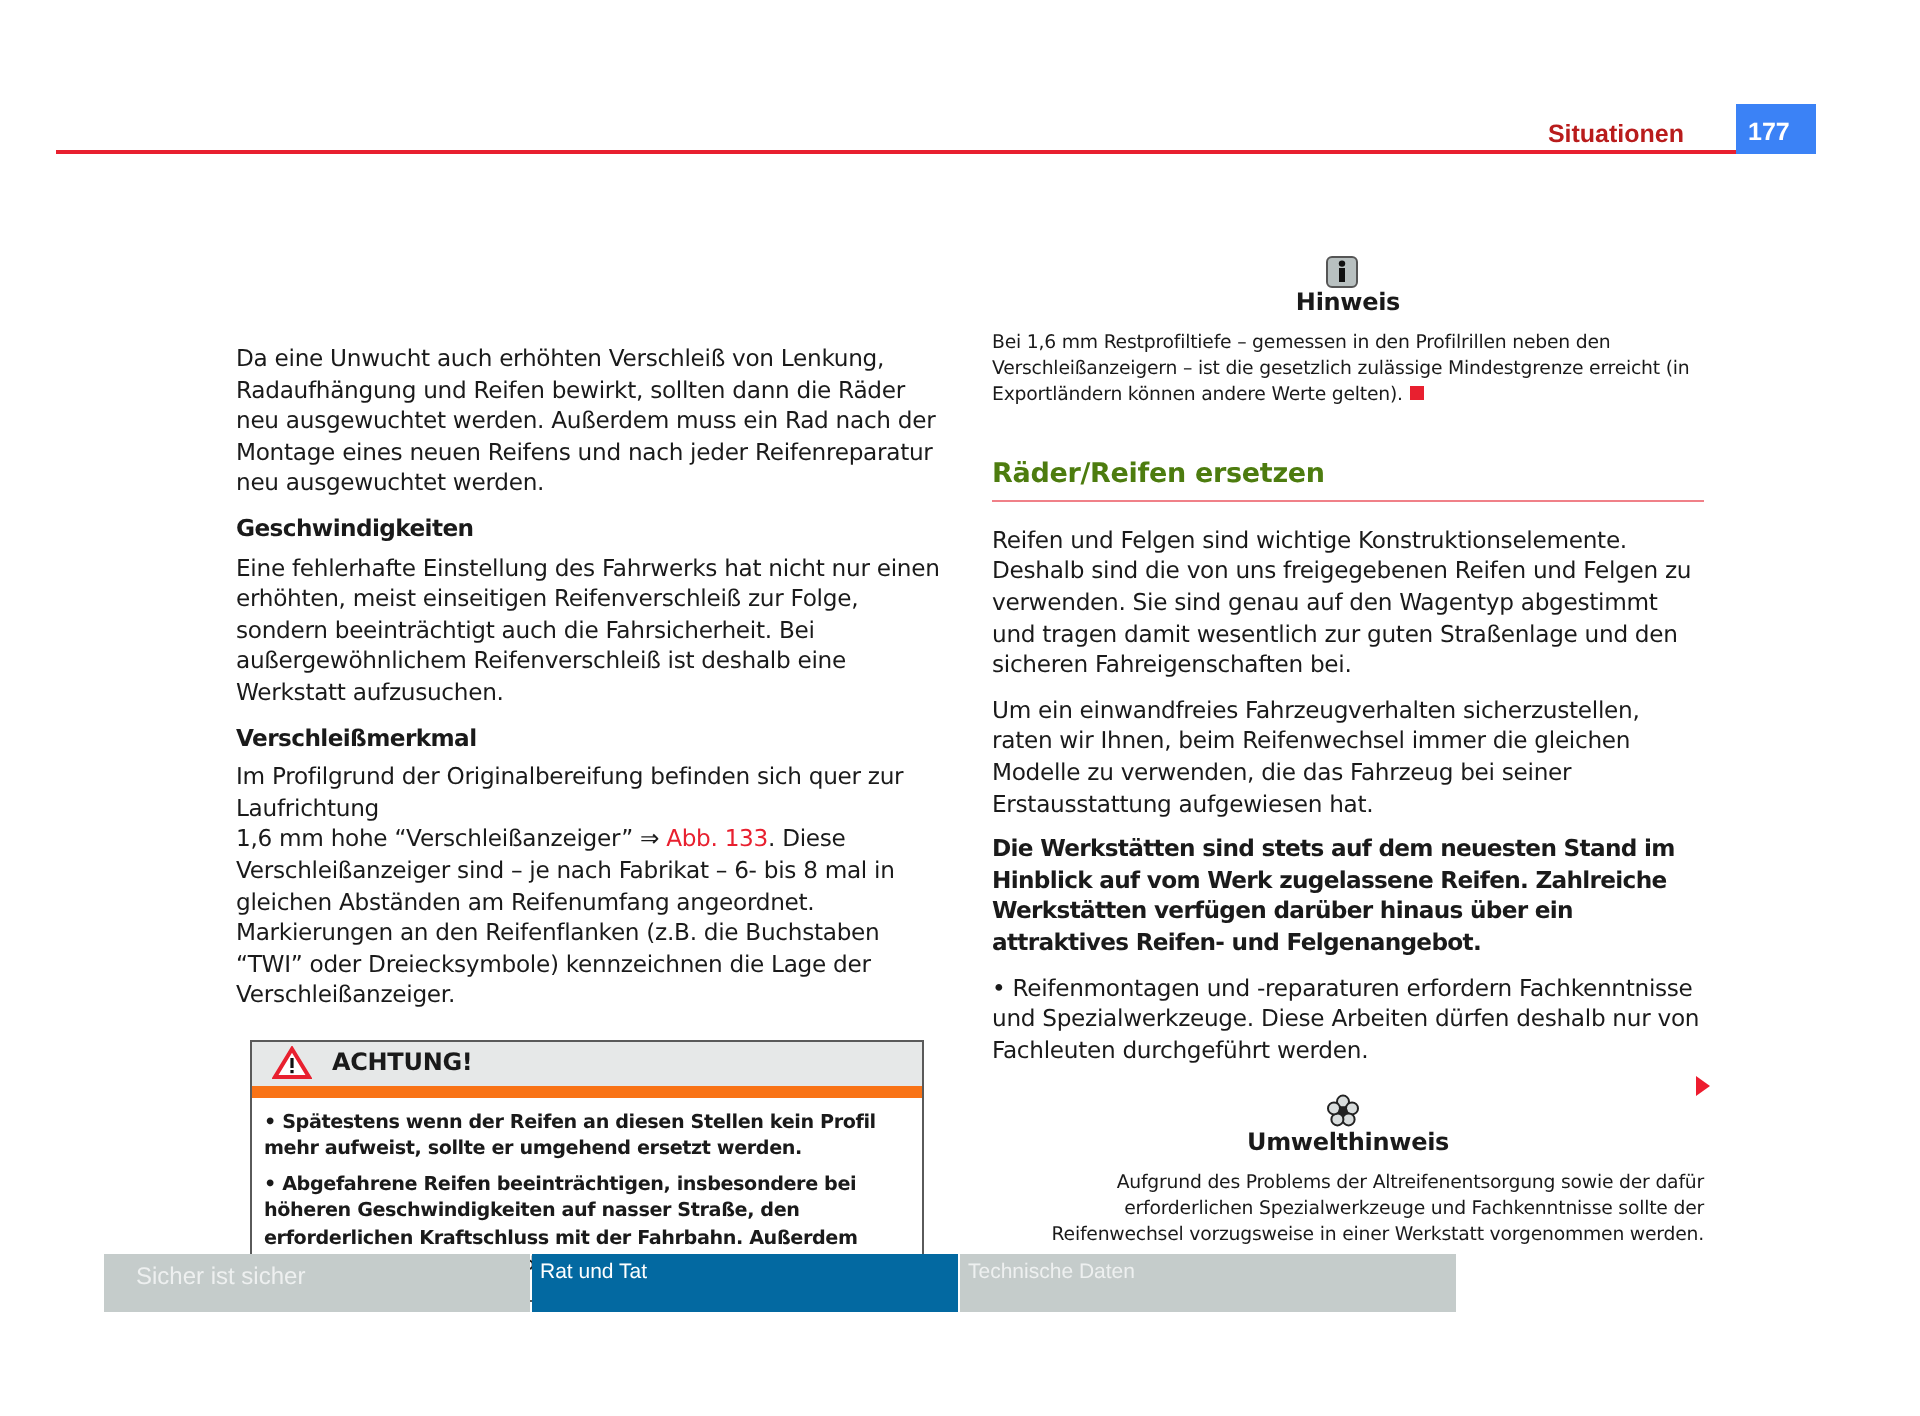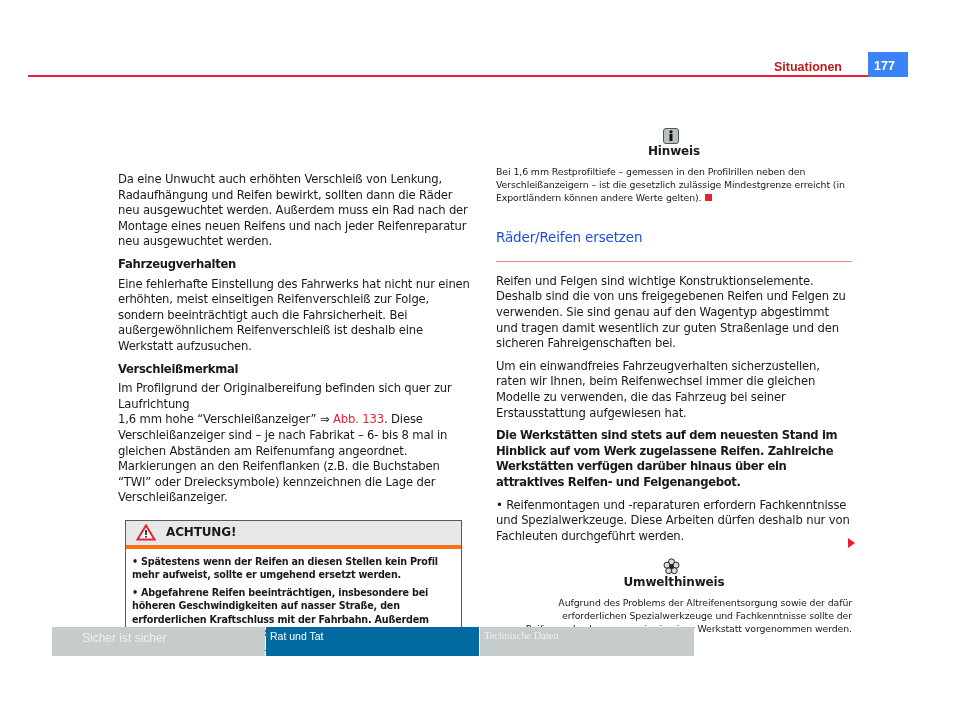--- a/index.html
+++ b/index.html
@@ -12,53 +12,53 @@
 
   .col { position: absolute; font-size: 11.6px; line-height: 15.6px; letter-spacing: -0.15px; }
   .col-left { left: 118px; top: 126px; width: 352px; margin-top: 46px; }
   .col-right { left: 496px; top: 128px; width: 356px; }
 
   p { margin-bottom: 7px; }
   .subhead { font-weight: bold; margin-bottom: 4px; letter-spacing: -0.3px; }
   .xref { color: #e8202f; }
 
   .warn-box { border: 1px solid #5a5a5a; margin-top: 14px; margin-left: 7px; width: 337px; }
-  .warn-head { background: #e6e8e8; border-bottom: 4px solid #f97316; height: 28px; display: flex; align-items: center; padding-left: 10px; font-weight: bold; font-size: 12px; }
+  .warn-head { background: #e6e8e8; border-bottom: 6px solid #f97316; height: 28px; display: flex; align-items: center; padding-left: 10px; font-weight: bold; font-size: 12px; }
   .warn-head svg { margin-right: 10px; }
   .warn-body { padding: 6px 6px 6px 6px; font-size: 9.6px; line-height: 13.2px; font-weight: bold; letter-spacing: -0.2px; }
   .warn-body div { margin-bottom: 5px; }
 
   .note-head { display: flex; align-items: center; font-weight: bold; font-size: 12px; margin-bottom: 5px; flex-direction: column; }
   .note-head svg { margin-right: 6px; }
   .note-body { font-size: 9.4px; line-height: 13.2px; letter-spacing: -0.1px; }
   .end-mark { display: inline-block; width: 7px; height: 7px; background: #e8202f; margin-left: 4px; vertical-align: 0px; }
 
-  .section-title { color: #1d4ed8; font-weight: normal; font-size: 13.5px; margin-top: 26px; padding-bottom: 15px; border-bottom: 1.5px solid #f08088; margin-bottom: 12px; }
+  .section-title { color: #4d7c0f; font-weight: bold; font-size: 13.5px; margin-top: 26px; padding-bottom: 4px; border-bottom: 1.5px solid #f08088; margin-bottom: 12px; }
   .bold-p { font-weight: bold; letter-spacing: -0.35px; }
 
   .umwelt { margin-top: 14px; text-align: right; }
   .next-arrow { position: absolute; left: 848px; top: 538px; width: 0; height: 0; border-top: 5px solid transparent; border-bottom: 5px solid transparent; border-left: 7px solid #ed1c2e; }
 
   .footer { position: absolute; top: 627px; left: 52px; height: 29px; display: flex; }
   .footer-tab { height: 29px; background: #c5cccb; color: #eef0f0; font-size: 10.5px; padding: 3px 0 0 4px; margin-right: 1px; font-family: "Liberation Sans", sans-serif; }
-  .footer-tab.first { width: 213px; font-size: 12px; padding-left: 30px; padding-top: 4px; }
+  .footer-tab.first { width: 213px; font-size: 12px; padding-left: 16px; padding-top: 4px; }
   .footer-tab.t2 { width: 213px; }
   .footer-tab.t3 { width: 213px; background: #0369a1; color: #fff; }
-  .footer-tab.t4 { width: 214px; font-family: Liberation Serif, serif; }
+  .footer-tab.t4 { width: 248px; }
 </style>
 </head>
 <body>
 
 <div class="header-rule"></div>
 <div class="header-title">Situationen</div>
 <div class="page-num">177</div>
 
 <div class="col col-left">
   <p>Da eine Unwucht auch erhöhten Verschleiß von Lenkung, Radaufhängung und Reifen bewirkt, sollten dann die Räder neu ausgewuchtet werden. Außerdem muss ein Rad nach der Montage eines neuen Reifens und nach jeder Reifenreparatur neu ausgewuchtet werden.</p>
-  <div class="subhead">Fahrzeugverhalten</div>
+  <div class="subhead">Geschwindigkeiten</div>
   <p>Eine fehlerhafte Einstellung des Fahrwerks hat nicht nur einen erhöhten, meist einseitigen Reifenverschleiß zur Folge, sondern beeinträchtigt auch die Fahrsicherheit. Bei außergewöhnlichem Reifenverschleiß ist deshalb eine Werkstatt aufzusuchen.</p>
   <div class="subhead">Verschleißmerkmal</div>
   <p>
     <span>Im Profilgrund der Originalbereifung befinden sich quer zur Laufrichtung</span><br>
     <span>1,6 mm hohe “Verschleißanzeiger” ⇒ </span><span class="xref">Abb. 133</span><span>. Diese Verschleißanzeiger sind – je nach Fabrikat – 6- bis 8 mal in gleichen Abständen am Reifenumfang angeordnet. Markierungen an den Reifenflanken (z.B. die Buchstaben “TWI” oder Dreiecksymbole) kennzeichnen die Lage der Verschleißanzeiger.</span>
   </p>
 
   <div class="warn-box">
     <div class="warn-head">
       <svg width="20" height="17" viewBox="0 0 20 17">

